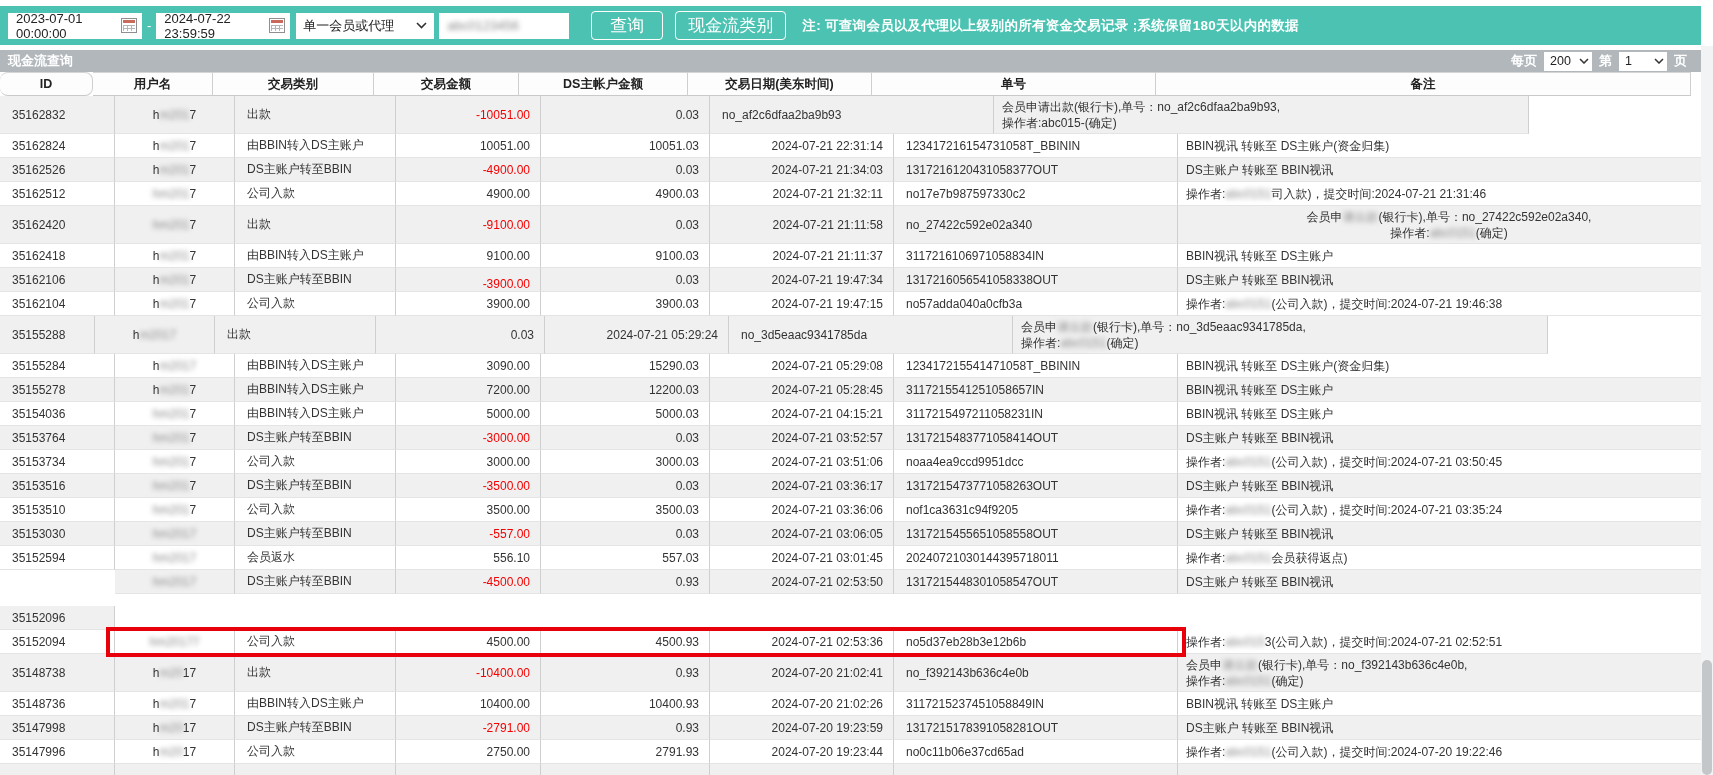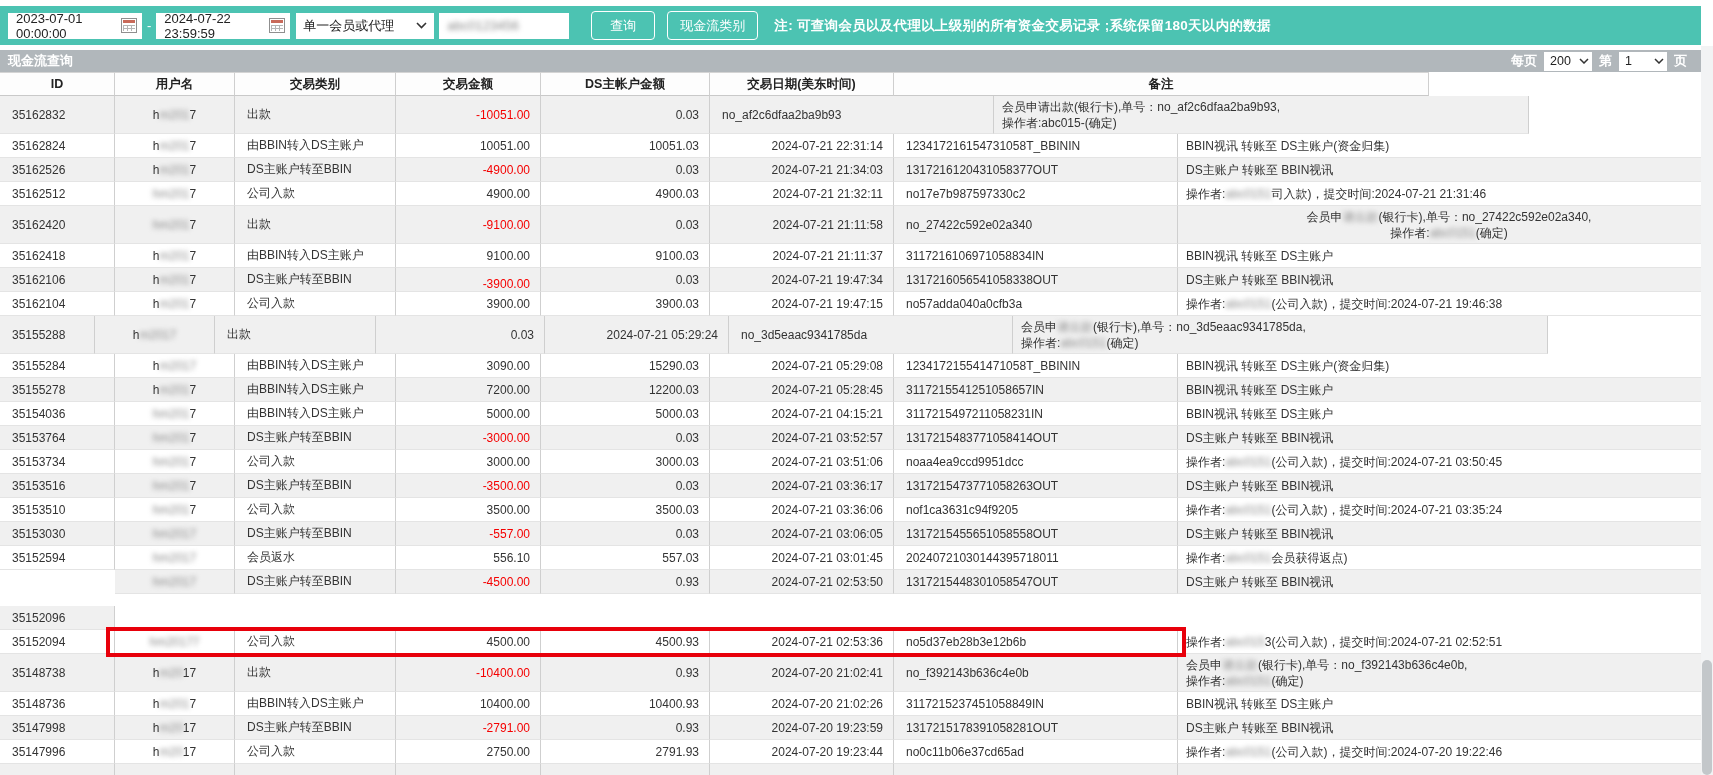--- a/index.html
+++ b/index.html
@@ -24,21 +24,21 @@
   .cal::after{content:"";position:absolute;left:1px;right:1px;top:6px;bottom:1px;
     background:
       repeating-linear-gradient(to right,#b5b5b5 0 1px,transparent 1px 4px),
       repeating-linear-gradient(to bottom,#b5b5b5 0 1px,transparent 1px 3px);}
   .dsep{color:#fff;margin:0 5px;font-size:13px;}
   .scope-select{width:138px;margin-left:6px;padding:0 7px;justify-content:space-between;}
   .chev{flex:0 0 auto;margin-left:4px;}
   .search-input{width:130px;margin-left:5px;padding:0 8px;}
   .btn{
     margin-left:22px;height:27px;padding:0 18px;border:1px solid #fff;border-radius:4px;
-    background:transparent;color:#fff;font-size:13px;display:flex;align-items:center;cursor:pointer;
+    background:transparent;color:#fff;font-size:17px;display:flex;align-items:center;cursor:pointer;
   }
   .btn.second{margin-left:12px;padding:0 12px;}
   .note{color:#fff;font-size:13.5px;margin-left:16px;font-weight:600;letter-spacing:.3px;}
   
   .titlebar{
     position:absolute;top:50px;left:0;width:1701px;height:22px;background:#b1b7bb;
     display:flex;align-items:center;justify-content:space-between;box-sizing:border-box;
     padding:0 14px 0 8px;color:#fff;font-size:13px;font-weight:bold;
   }
   .pagination{display:flex;align-items:center;gap:7px;font-size:13px;}
@@ -125,26 +125,27 @@
       <svg width="10" height="6" viewBox="0 0 10 6">
           <path d="M1 1 L5 5 L9 1" stroke="#333" stroke-width="1.5" fill="none"></path>
         </svg>
     </div>
     <span>页</span>
   </div>
 </div>
 
 <div class="table">
   <div class="thead" id="thead">
-      <div class="cell" style="width: 115px;">ID</div>
+      <div class="cell" style="width: 93px; border-radius: 8px;">ID</div>
       <div class="cell" style="width: 120px;">用户名</div>
       <div class="cell" style="width: 161px;">交易类别</div>
       <div class="cell" style="width: 145px;">交易金额</div>
       <div class="cell" style="width: 169px;">DS主帐户金额</div>
       <div class="cell" style="width: 184px;">交易日期(美东时间)</div>
+      <div class="cell" style="width: 284px;">单号</div>
       <div class="cell" style="width: 535px;">备注</div>
     </div>
   <div id="tbody">
       <div class="trow odd tall">
         <div class="cell c-l" style="width: 115px;">35162832</div>
         <div class="cell c-c" style="width: 120px;">
           <span>h</span>
           <span class="seg-blur">m201</span>
           <span>7</span>
         </div>

